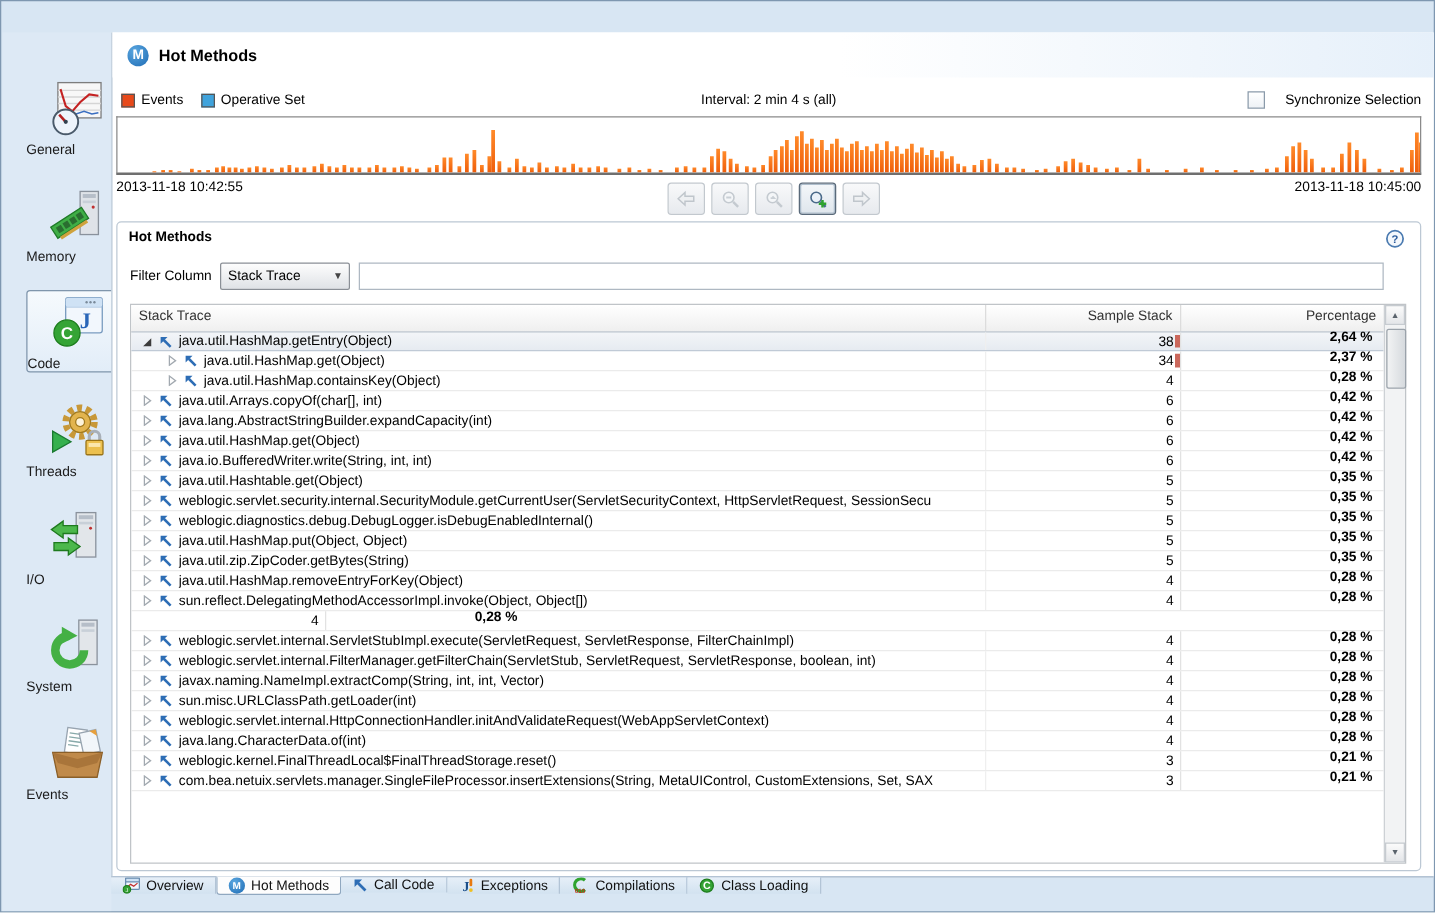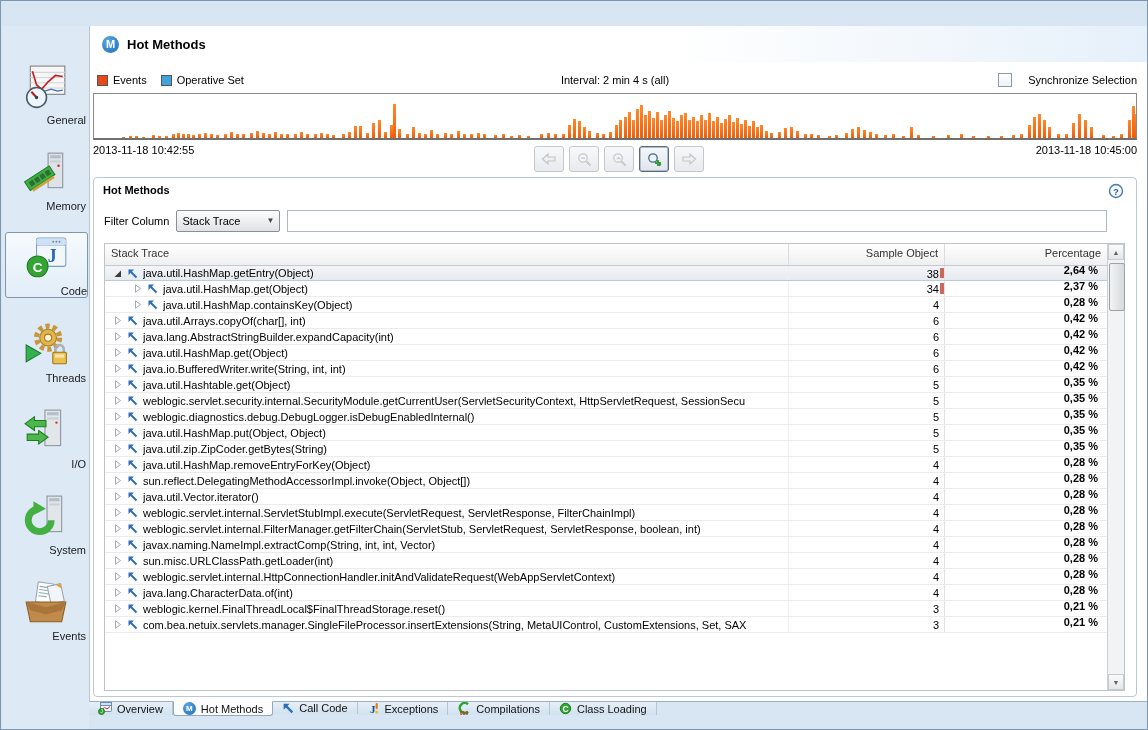--- a/index.html
+++ b/index.html
@@ -9,21 +9,21 @@
   .tabstrip{position:absolute;left:0;top:0;width:100%;height:24px;
     background:linear-gradient(#f4f9fd,#d3e3f1);border-bottom:1px solid #9ab4cc;}
   .editor-tab{position:absolute;left:5px;top:2px;height:21px;padding:0 7px;display:flex;align-items:center;gap:5px;
     background:linear-gradient(#fcfdfe,#d7e6f4);border:1px solid #8ba4bc;border-bottom:none;border-radius:4px 4px 0 0;}
   .close-x{color:#6a7684;font-weight:bold;font-size:11px;line-height:1;}
   .win-controls{position:absolute;right:10px;top:5px;display:flex;gap:9px;align-items:center;}
   .min-glyph{width:10px;height:3px;background:#68ay;background:#68788a;margin-top:6px;}
   .max-glyph{width:9px;height:8px;border:2px solid #68788a;border-top-width:3px;}
   
   .sidebar{position:absolute;left:1px;top:25px;width:87px;height:703px;background:#dde9f5;}
-  .side-item{position:absolute;left:3px;width:81px;text-align:right;cursor:default;}
+  .side-item{position:absolute;left:19px;width:81px;text-align:left;cursor:default;}
   .side-icon{height:50px;display:flex;align-items:center;justify-content:center;}
   .side-label{margin-top:2px;color:#1a1a1a;}
   .side-item.selected{border:1px solid #8096ac;background:linear-gradient(#f6fafd,#e2edf8);border-radius:3px;}
   
   .content-frame{position:absolute;left:88px;top:25px;width:1059px;height:676px;background:#fff;
     border-left:1px solid #b6c6d6;border-bottom:1px solid #9ab0c6;box-sizing:border-box;}
   .page-header{position:absolute;left:89px;top:25px;width:1058px;height:36px;
     background:linear-gradient(90deg,#ffffff 55%,#e6f0fa);display:flex;align-items:center;gap:8px;padding-left:12px;box-sizing:border-box;}
   .hm-circle{width:17px;height:17px;border-radius:50%;background:radial-gradient(circle at 35% 30%,#5aa7e0,#1f6cb4);
     color:#fff;font-weight:bold;font-size:11px;display:flex;align-items:center;justify-content:center;}
@@ -454,21 +454,21 @@
       <span class="dropdown">
         <span class="dd-value">Stack Trace</span>
         <span class="dd-arrow">▼</span>
       </span>
       <input class="filter-input" type="text" value="" style="">
     </div>
 
     <div class="table">
       <div class="thead">
         <span class="th th-stack">Stack Trace</span>
-        <span class="th th-count">Sample Object</span>
+        <span class="th th-count">Sample Stack</span>
         <span class="th th-pct">Percentage</span>
       </div>
       <div class="tbody" id="tbody">
           <div class="trow selected">
             <span class="c-stack" style="padding-left:8px">
               <svg class="twist" width="9" height="9" viewBox="0 0 9 9">
                 <polygon points="8,1.5 8,8 1.5,8" fill="#3c3c3c"></polygon>
               </svg>
               <svg class="micon" width="11" height="11" viewBox="0 0 11 11">
                 <path d="M1.5,1.5 L7,1.5 L1.5,7 Z" fill="#2d6db5"></path>
@@ -655,30 +655,20 @@
               <svg class="micon" width="11" height="11" viewBox="0 0 11 11">
                 <path d="M1.5,1.5 L7,1.5 L1.5,7 Z" fill="#2d6db5"></path>
                 <path d="M4,4 L9.5,9.5" stroke="#2d6db5" stroke-width="2"></path>
               </svg>
               <span class="mname">sun.reflect.DelegatingMethodAccessorImpl.invoke(Object, Object[])</span>
             </span>
             <span class="c-count">4</span>
             <span class="c-pct">0,28 %</span>
           </div>
           <div class="trow">
-            <span class="c-stack" style="padding-left:8px">
-              <svg class="twist" width="9" height="9" viewBox="0 0 9 9">
-                <polygon points="2.5,0.8 7.5,4.5 2.5,8.2" fill="#fdfdfd" stroke="#a2a9b0"></polygon>
-              </svg>
-              <svg class="micon" width="11" height="11" viewBox="0 0 11 11">
-                <path d="M1.5,1.5 L7,1.5 L1.5,7 Z" fill="#2d6db5"></path>
-                <path d="M4,4 L9.5,9.5" stroke="#2d6db5" stroke-width="2"></path>
-              </svg>
-              <span class="mname">java.util.Vector.iterator()</span>
-            </span>
             <span class="c-count">4</span>
             <span class="c-pct">0,28 %</span>
           </div>
           <div class="trow">
             <span class="c-stack" style="padding-left:8px">
               <svg class="twist" width="9" height="9" viewBox="0 0 9 9">
                 <polygon points="2.5,0.8 7.5,4.5 2.5,8.2" fill="#fdfdfd" stroke="#a2a9b0"></polygon>
               </svg>
               <svg class="micon" width="11" height="11" viewBox="0 0 11 11">
                 <path d="M1.5,1.5 L7,1.5 L1.5,7 Z" fill="#2d6db5"></path>

